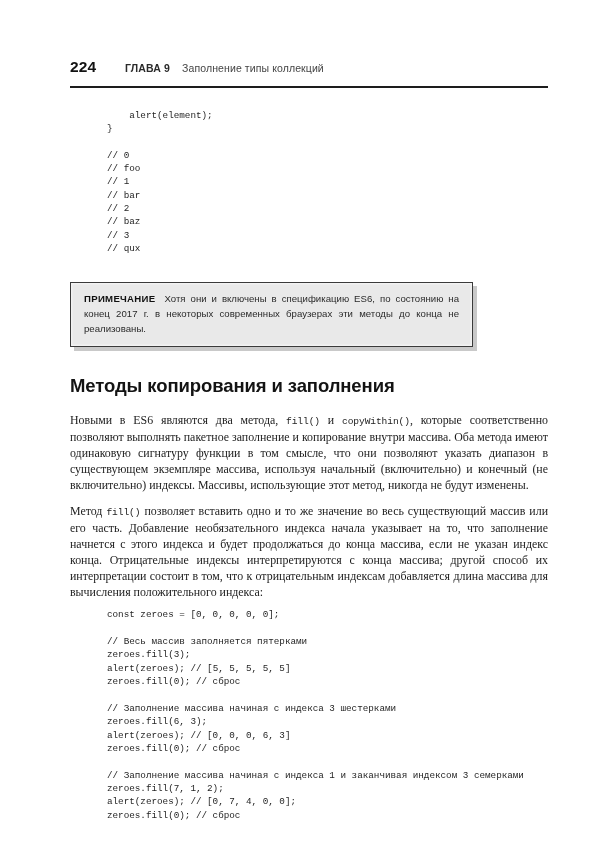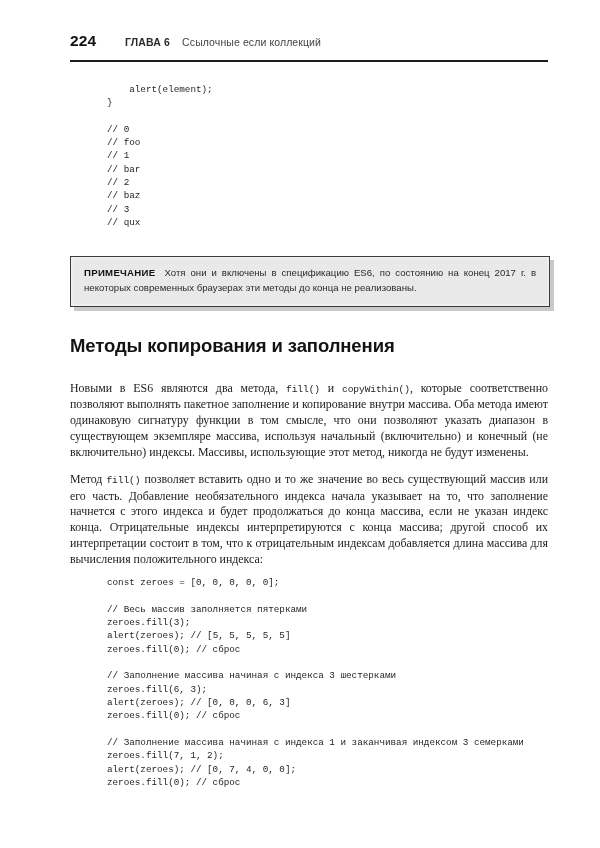--- a/index.html
+++ b/index.html
@@ -23,21 +23,21 @@
     height: 848px;
     background: #ffffff;
     box-sizing: border-box;
     padding: 0 52px 0 70px;
   }
 
   
   .runhead {
     display: flex;
     align-items: baseline;
-    padding-top: 32px;
+    padding-top: 58px;
     height: 20px;
   }
   .runhead-folio {
     font-family: "Liberation Sans", sans-serif;
     font-weight: bold;
     font-size: 15.5px;
     color: #121212;
     letter-spacing: 0.1px;
     width: 55px;
     flex: 0 0 55px;
@@ -75,21 +75,21 @@
     margin-left: 37px;
   }
   .code .b { font-weight: normal; }
   .code-top { margin-top: 21px; }
   .code-bottom { margin-top: 8px; }
 
   
   .note-wrap {
     position: relative;
     margin-top: 27px;
-    width: 480px;
+    width: 403px;
   }
   .note-shadow {
     position: absolute;
     left: 4px;
     top: 4px;
     right: -4px;
     bottom: -4px;
     background: #c9c9c9;
   }
   .note {
@@ -128,37 +128,37 @@
   
   p.body {
     font-family: "Liberation Serif", serif;
     font-size: 11.9px;
     line-height: 15.85px;
     color: #1c1c1c;
     text-align: justify;
     margin: 0;
     width: 478px;
   }
-  p.body.first { margin-top: 24px; }
+  p.body.first { margin-top: 16px; }
   p.body.next  { margin-top: 11px; }
   p.body code {
     font-family: "Liberation Mono", "DejaVu Sans Mono", monospace;
     font-size: 9.6px;
     letter-spacing: -0.1px;
   }
 </style>
 </head>
 <body>
 
 <div class="page">
 
   <div class="runhead">
     <span class="runhead-folio">224</span>
-    <span class="runhead-chapter">ГЛАВА 6</span>
-    <span class="runhead-title">Ссылочные если коллекций</span>
+    <span class="runhead-chapter">ГЛАВА 9</span>
+    <span class="runhead-title">Заполнение типы коллекций</span>
   </div>
   <div class="runhead-rule"></div>
 
   <pre class="code code-top">    alert(element);
 }
 
 // 0
 // foo
 // 1
 // bar

